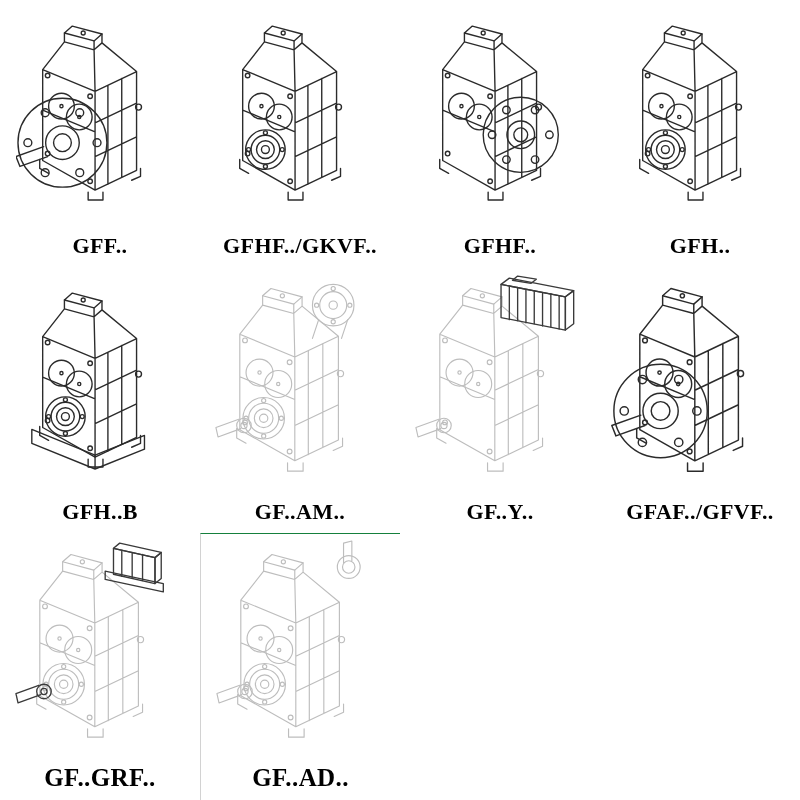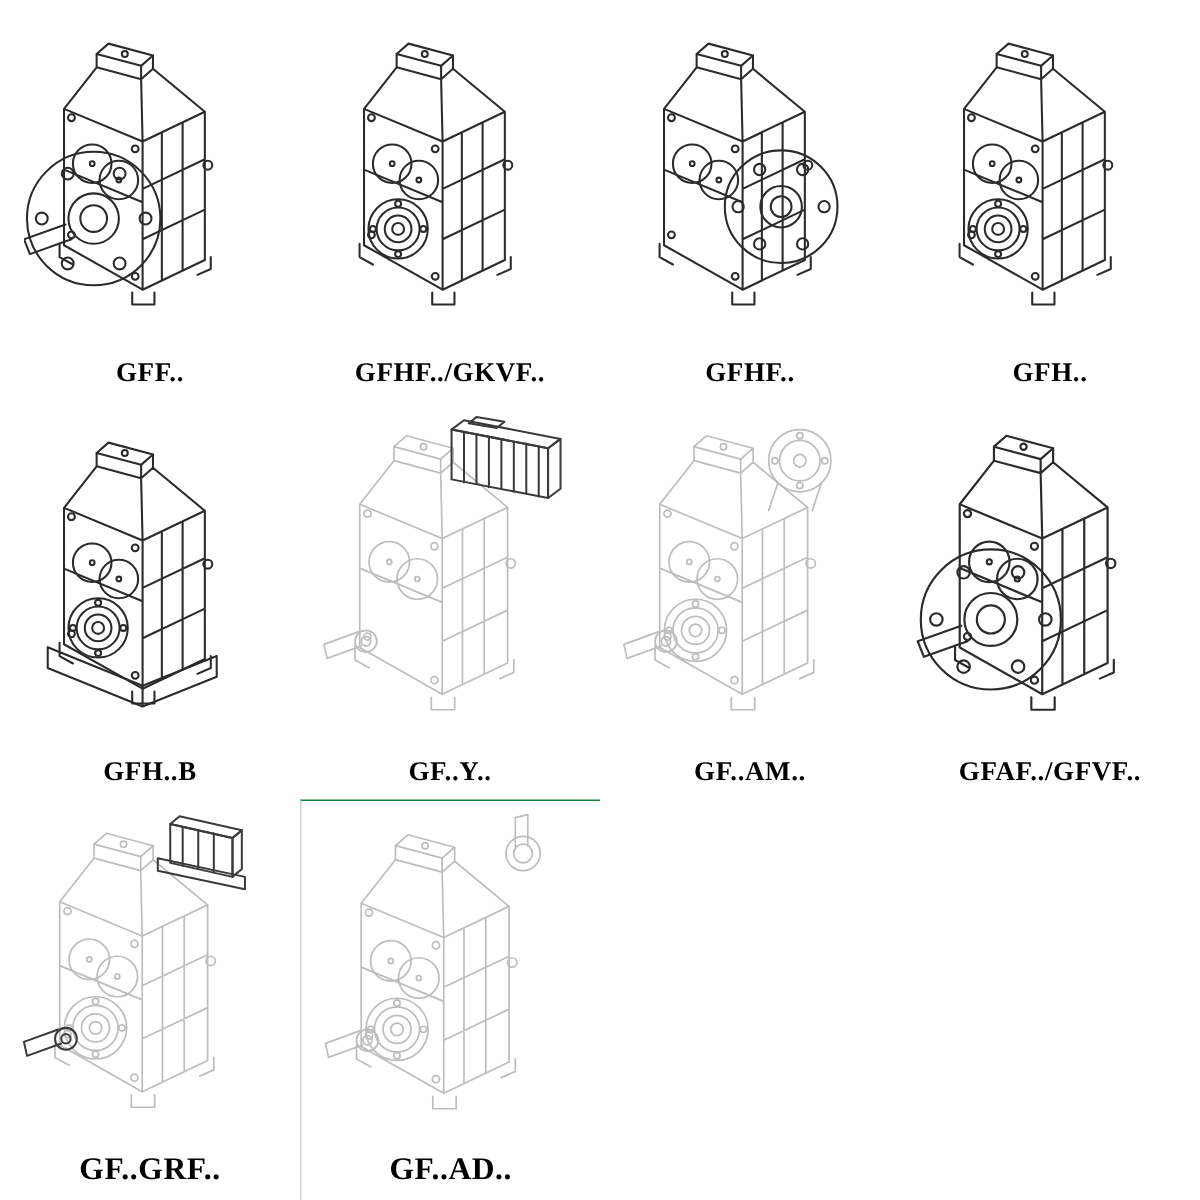--- a/index.html
+++ b/index.html
@@ -8,23 +8,23 @@
         grid-template-columns:repeat(4,1fr);grid-template-rows:repeat(3,1fr);}
   figure{margin:0;}
   .cell{display:flex;flex-direction:column;align-items:center;justify-content:flex-end;
         padding:4px 2px 8px 2px;box-sizing:border-box;}
   .art{flex:1;width:100%;display:flex;align-items:center;justify-content:center;}
   svg.gb{width:168px;height:210px;fill:none;stroke-linejoin:round;stroke-linecap:round;}
   svg.gb.big{width:182px;height:220px;}
   svg.solid{stroke:#2b2b2b;stroke-width:1.4;}
   svg.phantom{stroke:#bdbdbd;stroke-width:1.1;}
   .dark{stroke:#3a3a3a;stroke-width:1.3;}
-  .label{font-weight:700;font-size:18px;letter-spacing:.4px;color:#000;margin-top:2px;
+  .label{font-weight:700;font-size:22px;letter-spacing:.4px;color:#000;margin-top:2px;
          font-family:"Liberation Serif",serif;white-space:nowrap;}
-  .lg .label{font-size:21px;}
+  .lg .label{font-size:25px;}
   .boxed{border-top:1px solid #15803d;border-left:1px solid #d2d2d2;}
   .defs-holder{position:absolute;width:0;height:0;overflow:hidden;}
 </style>
 </head>
 <body>
 
 <svg class="defs-holder" aria-hidden="true">
   <defs>
     <g id="p-housing">
       <polygon points="57,14 87,22 79,29 49,21"></polygon>
@@ -212,33 +212,33 @@
       <svg class="gb solid" viewBox="0 0 170 212">
           <use href="#v-shaft-bore-foot"></use>
         </svg>
     </div>
     <figcaption class="label">GFH..B</figcaption>
   </figure>
 
   <figure class="cell">
     <div class="art">
       <svg class="gb phantom big" viewBox="0 0 170 212">
+          <use href="#v-ph-flange-top"></use>
+        </svg>
+    </div>
+    <figcaption class="label">GF..AM..</figcaption>
+  </figure>
+
+  <figure class="cell">
+    <div class="art">
+      <svg class="gb phantom big" viewBox="0 0 170 212">
           <use href="#v-ph-motor"></use>
         </svg>
     </div>
     <figcaption class="label">GF..Y..</figcaption>
-  </figure>
-
-  <figure class="cell">
-    <div class="art">
-      <svg class="gb phantom big" viewBox="0 0 170 212">
-          <use href="#v-ph-flange-top"></use>
-        </svg>
-    </div>
-    <figcaption class="label">GF..AM..</figcaption>
   </figure>
 
   <figure class="cell">
     <div class="art">
       <svg class="gb solid big" viewBox="0 0 170 212">
           <use href="#v-flange-left"></use>
         </svg>
     </div>
     <figcaption class="label">GFAF../GFVF..</figcaption>
   </figure>

